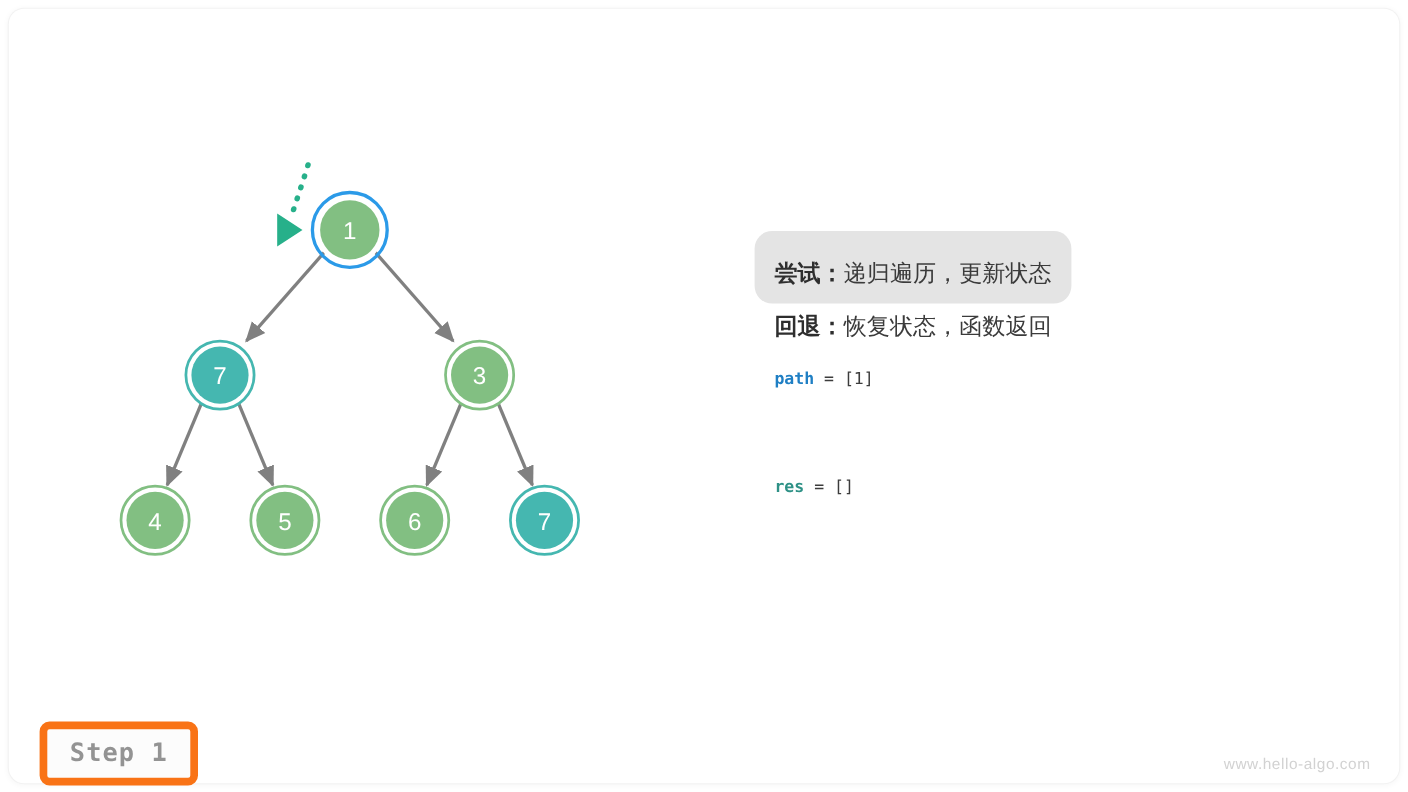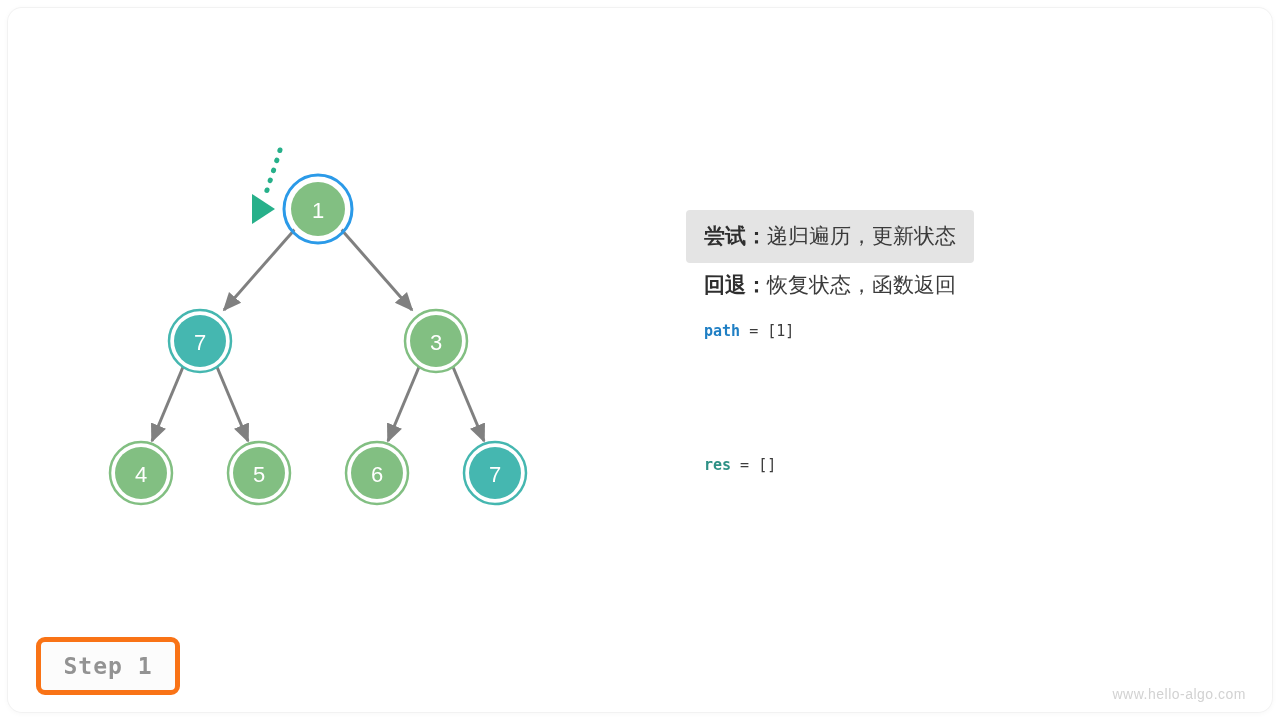--- a/index.html
+++ b/index.html
@@ -50,22 +50,22 @@
     line-height: 30px;
     white-space: pre;
   }
   .info-line .lbl {
     font-weight: bold;
     color: #2e2e2e;
   }
   #try-row {
     display: inline-block;
     background: #e4e4e4;
-    border-radius: 4px;
-    padding: 11px 18px 12px 18px;
+    border-radius: 16px;
+    padding: 24px 18px 12px 18px;
     margin-bottom: 5px;
   }
   #back-row {
     display: inline-block;
     padding: 2px 18px 2px 18px;
     margin-bottom: 4px;
   }
   .code-line {
     font-family: "DejaVu Sans Mono", "Liberation Mono", monospace;
     font-size: 15px;
@@ -75,30 +75,30 @@
   }
   .code-line .var-path {
     font-weight: bold;
     color: #1f7fc4;
   }
   .code-line .var-res {
     font-weight: bold;
     color: #2e9186;
   }
   #path-line { margin-top: 16px; }
-  #res-line  { margin-top: 116px; }
+  #res-line  { margin-top: 80px; }
 
   
   #step-badge {
     position: absolute;
     left: 36px;
-    top: 637px;
+    top: 656px;
     width: 144px;
     height: 58px;
-    border: 5px solid #f97316;
+    border: 7px solid #f97316;
     border-radius: 9px;
     background: #fcfcfc;
     display: flex;
     align-items: center;
     justify-content: center;
     box-sizing: border-box;
   }
   #step-badge span {
     font-family: "DejaVu Sans Mono", "Liberation Mono", monospace;
     font-size: 23px;

